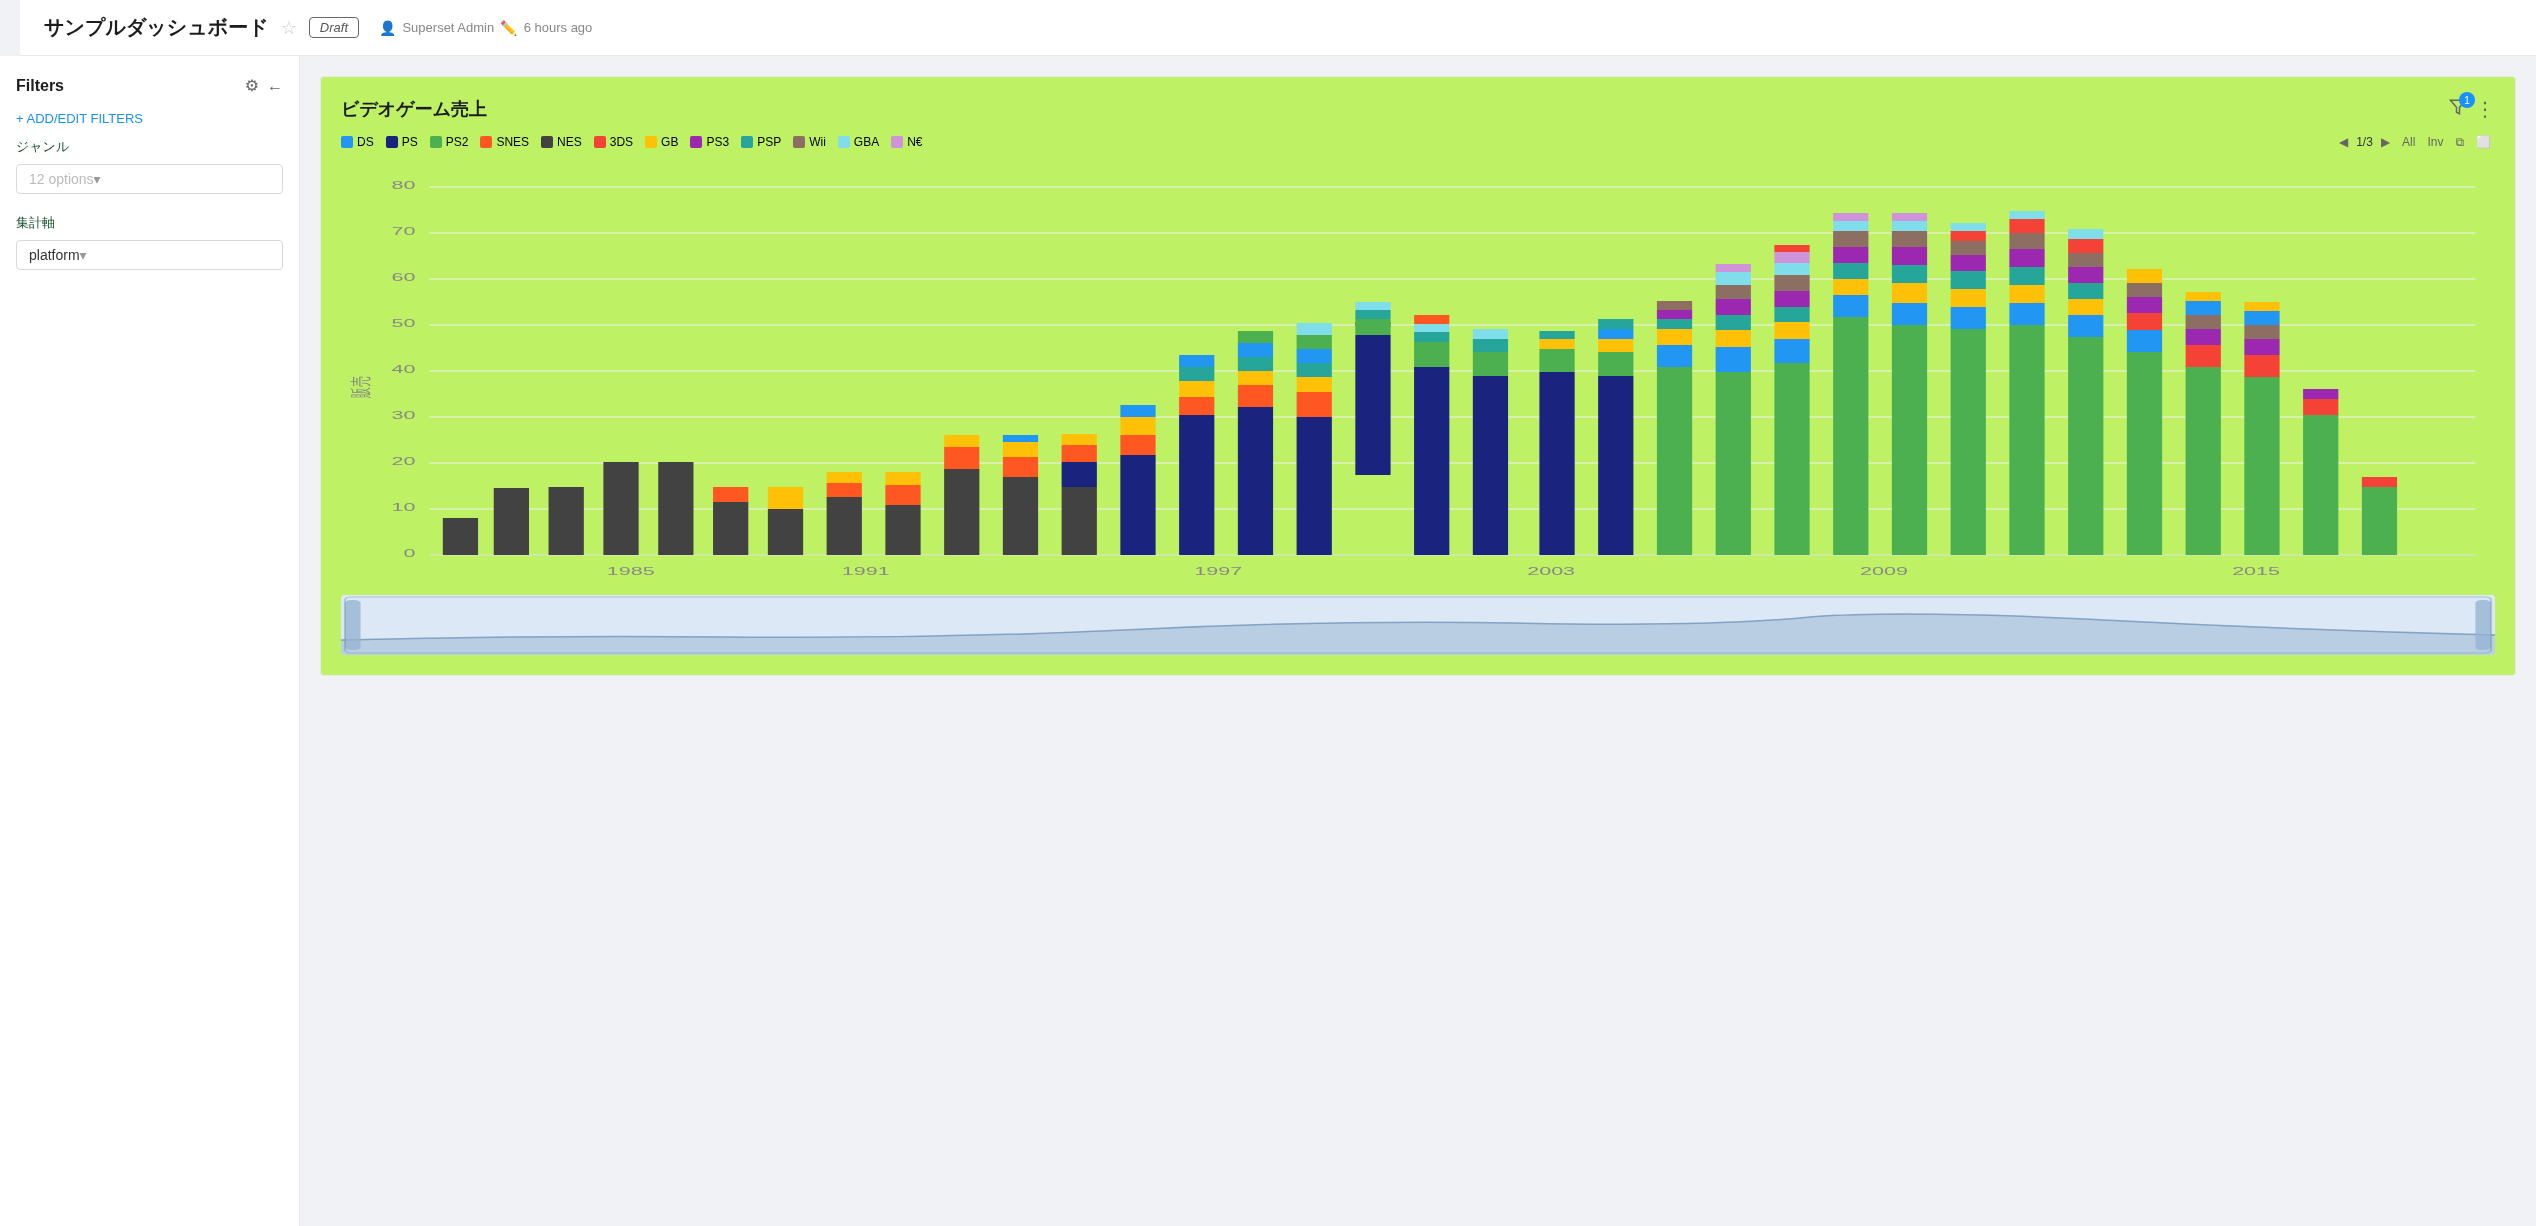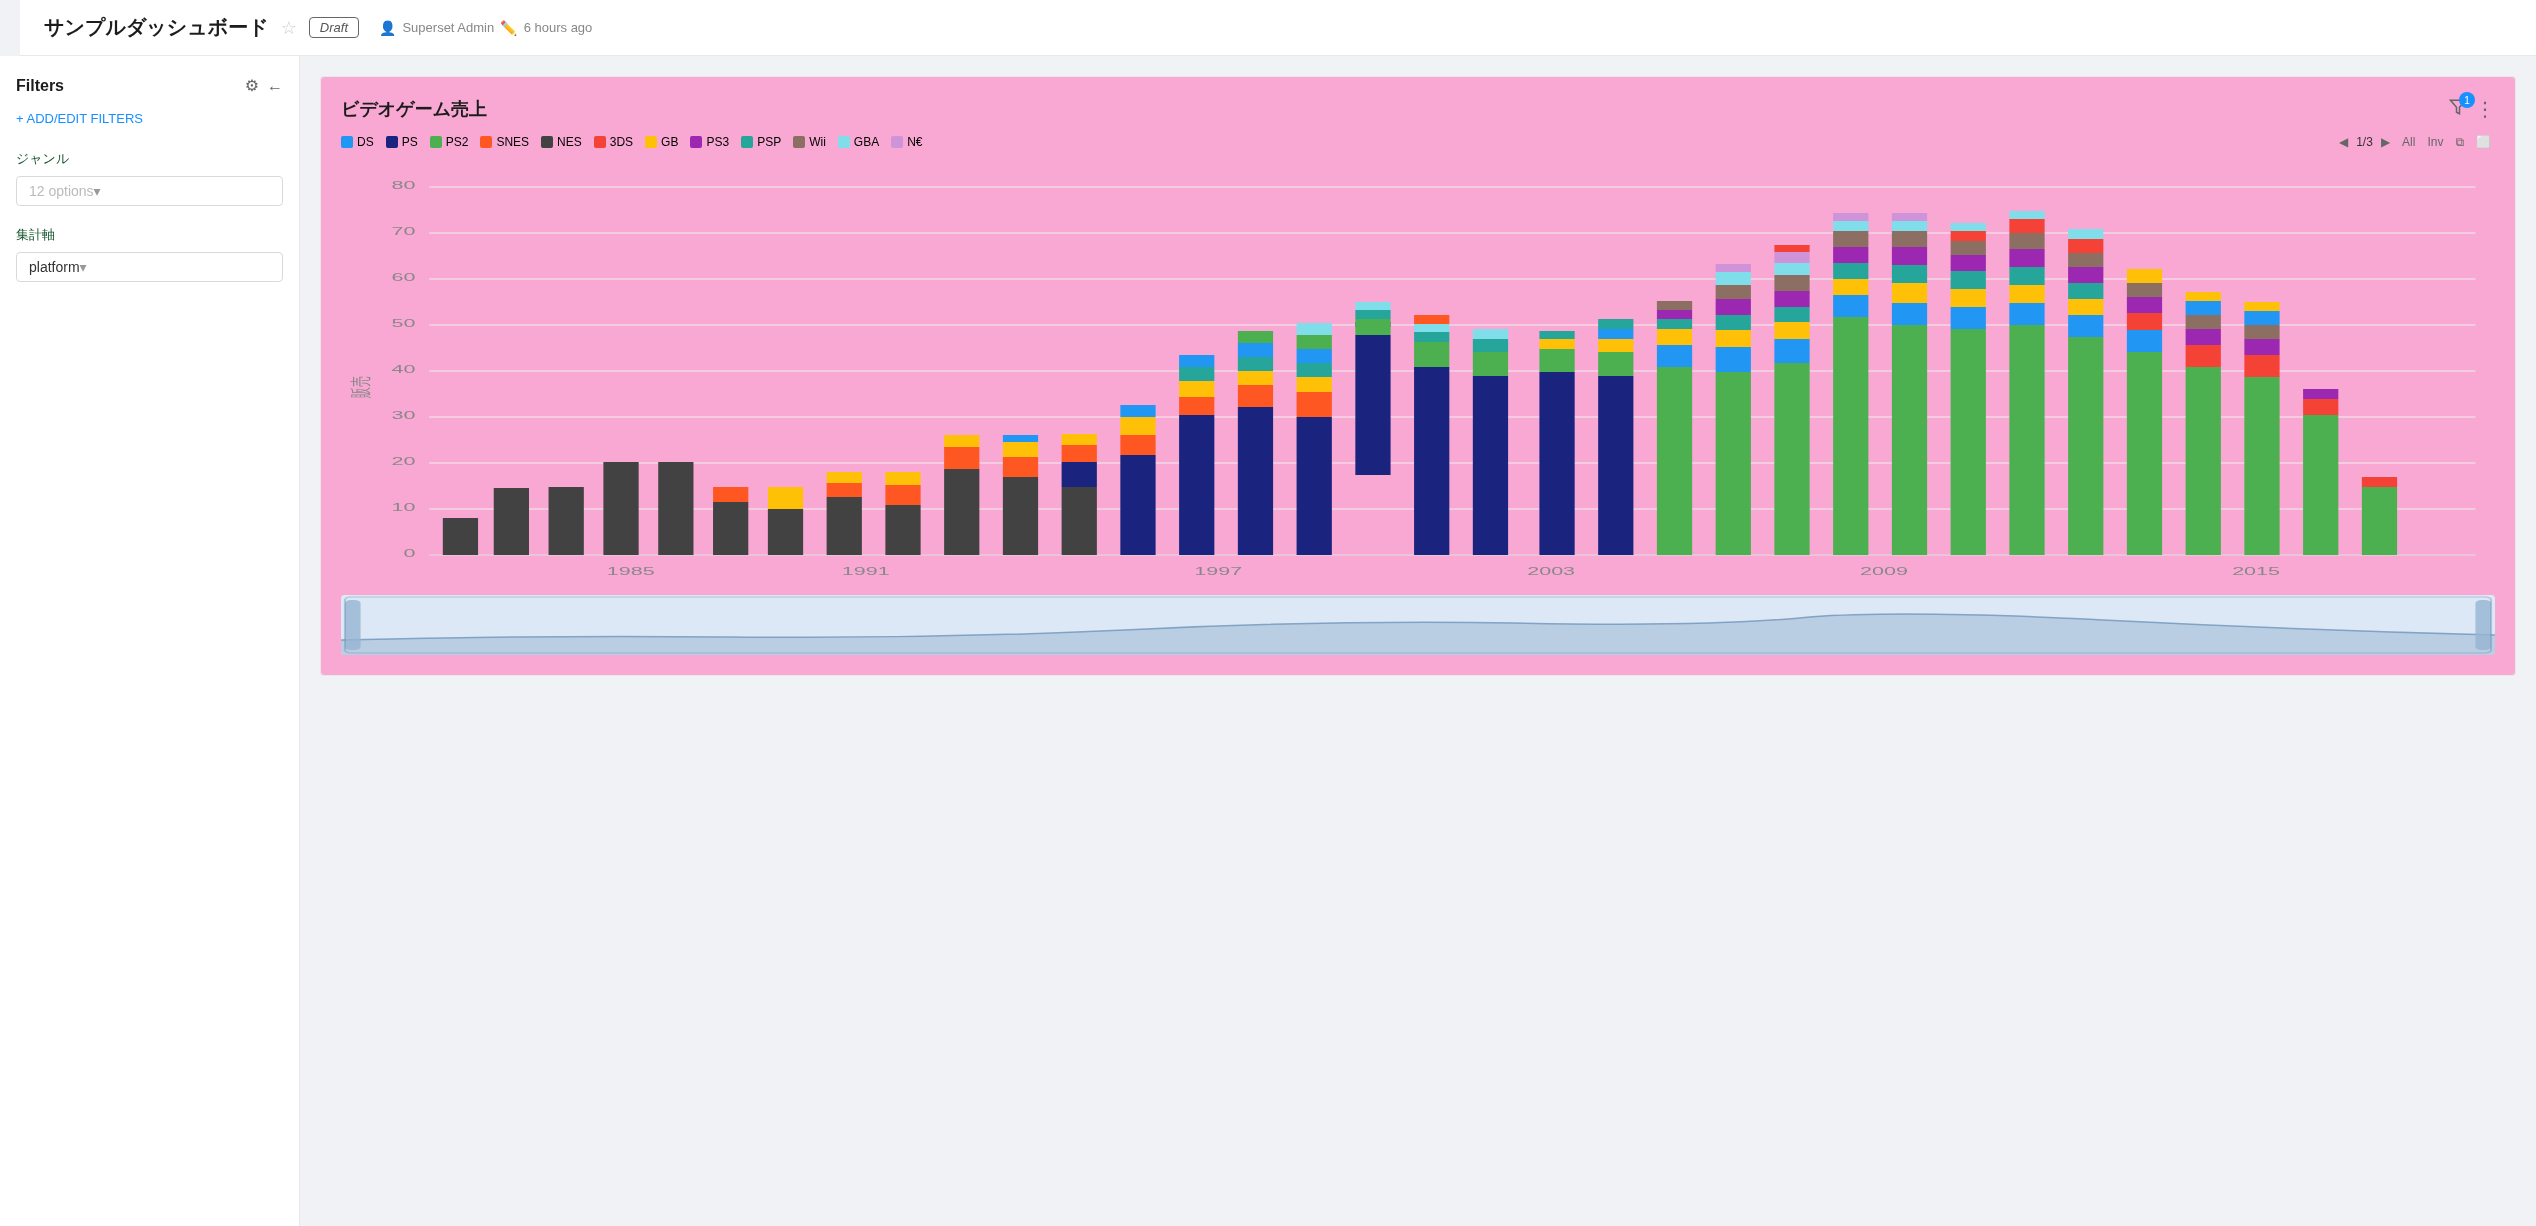--- a/index.html
+++ b/index.html
@@ -79,21 +79,21 @@
       font-size: 16px;
     }
     .add-filter-btn {
       color: #1890ff;
       font-size: 13px;
       font-weight: 500;
       cursor: pointer;
       display: flex;
       align-items: center;
       gap: 4px;
-      margin-bottom: 24px;
+      margin-bottom: 12px;
     }
     .filter-label {
       font-size: 13px;
       color: #14532d;
       margin-bottom: 8px;
       font-weight: 400;
     }
     .filter-select {
       width: 100%;
       border: 1px solid #d9d9d9;
@@ -113,21 +113,21 @@
     
     .content-area {
       flex: 1;
       overflow: auto;
       padding: 20px;
       background: #f0f2f5;
     }
 
     
     .chart-card {
-      background: #f9a8d4;
+      background: #bef264;
       border-radius: 4px;
       border: 1px solid #e8e8e8;
       padding: 20px;
     }
     .chart-header {
       display: flex;
       align-items: center;
       justify-content: space-between;
       margin-bottom: 12px;
     }

